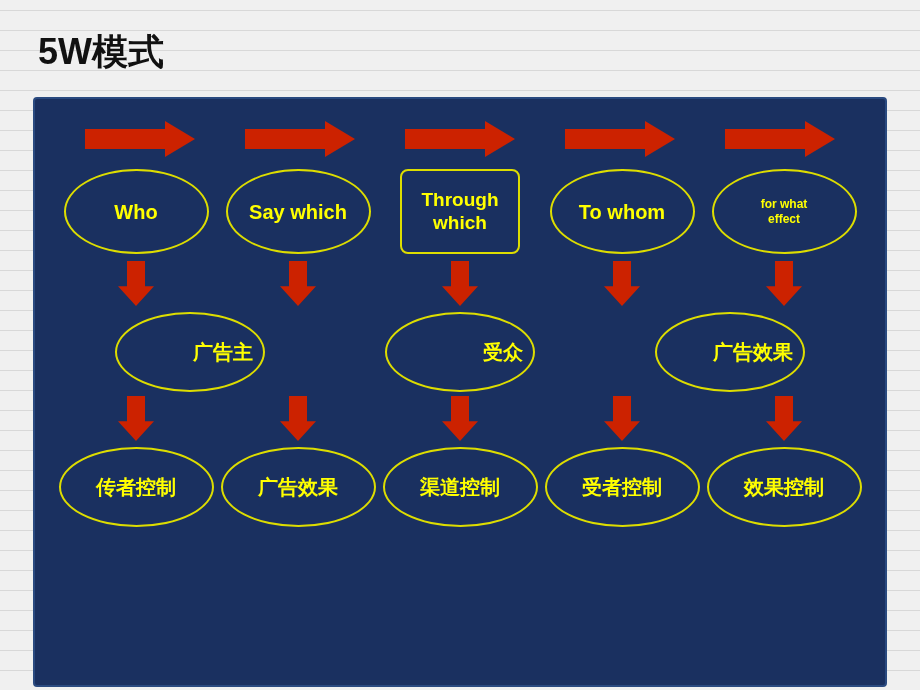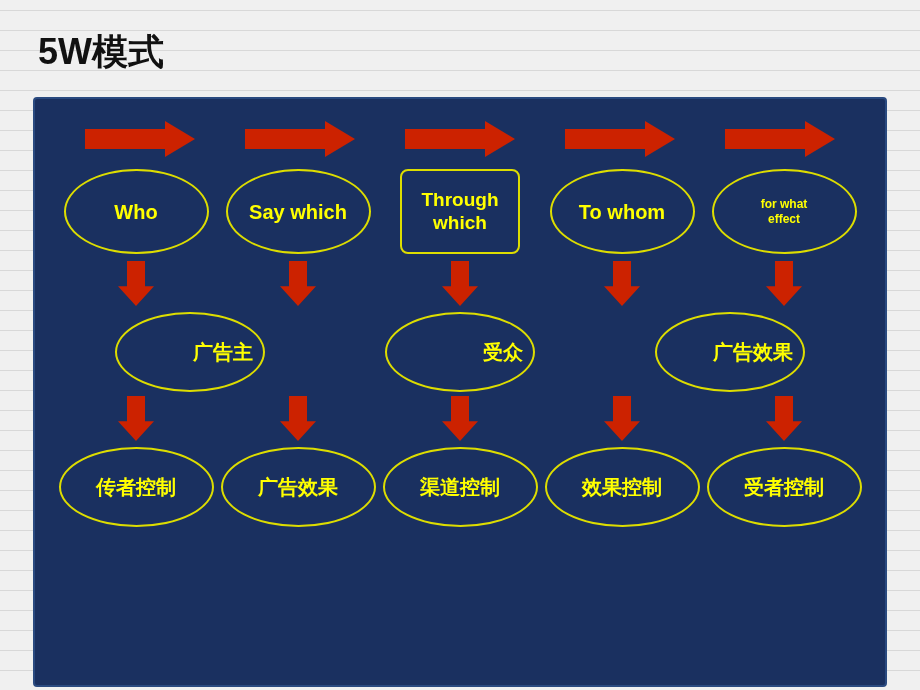--- a/index.html
+++ b/index.html
@@ -342,24 +342,24 @@
           <span class="oval-text">广告效果</span>
         </div>
       </div>
       <div class="oval-cell">
         <div class="oval oval-cn-bottom">
           <span class="oval-text">渠道控制</span>
         </div>
       </div>
       <div class="oval-cell">
         <div class="oval oval-cn-bottom">
+          <span class="oval-text">受者控制</span>
+        </div>
+      </div>
+      <div class="oval-cell">
+        <div class="oval oval-cn-bottom">
           <span class="oval-text">效果控制</span>
-        </div>
-      </div>
-      <div class="oval-cell">
-        <div class="oval oval-cn-bottom">
-          <span class="oval-text">受者控制</span>
         </div>
       </div>
     </div>
 
   </div>
 </div>
 
 </body></html>

